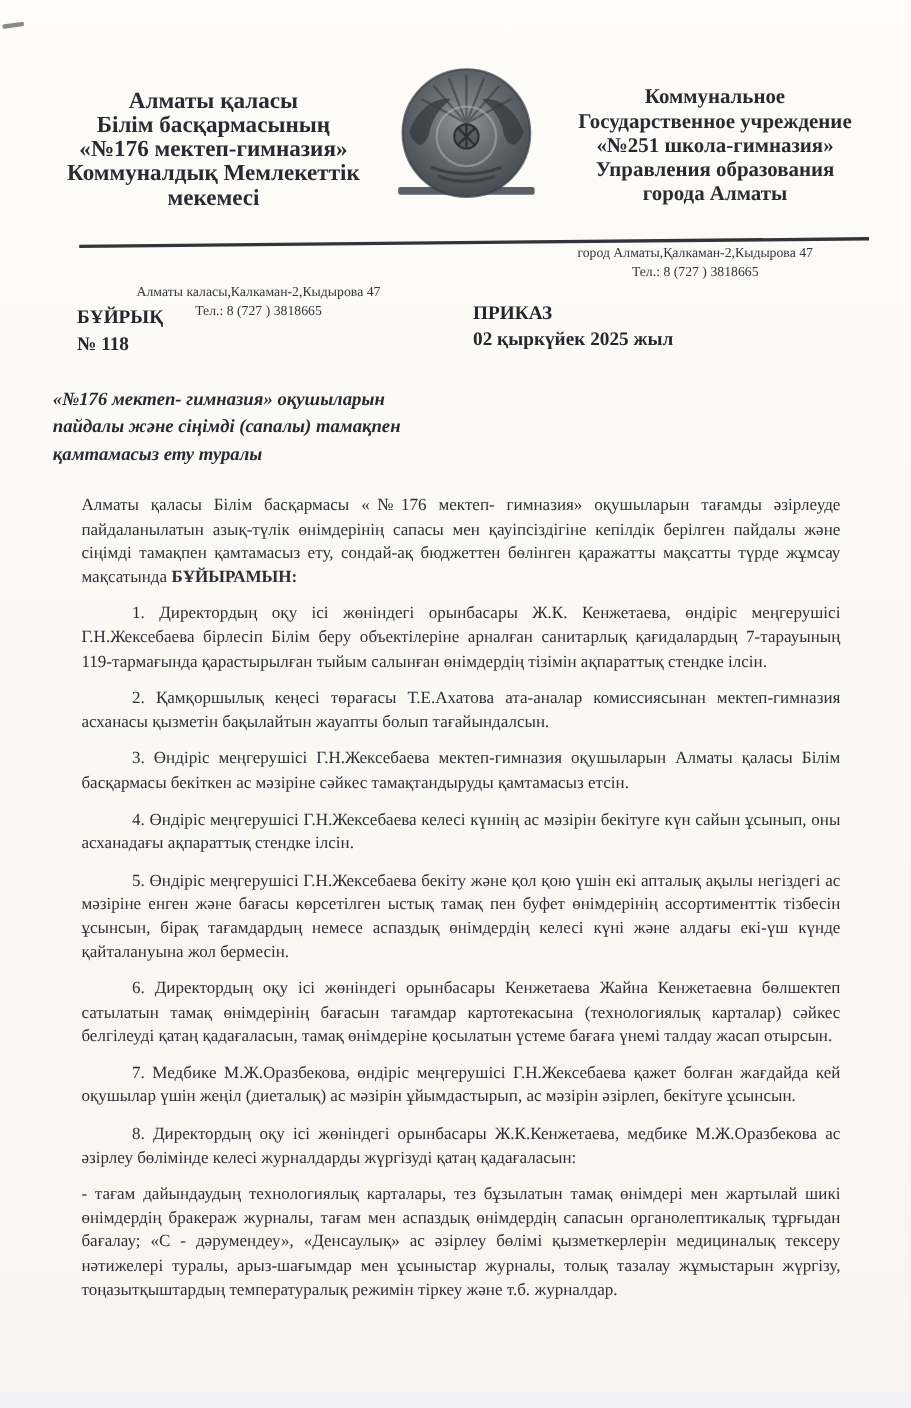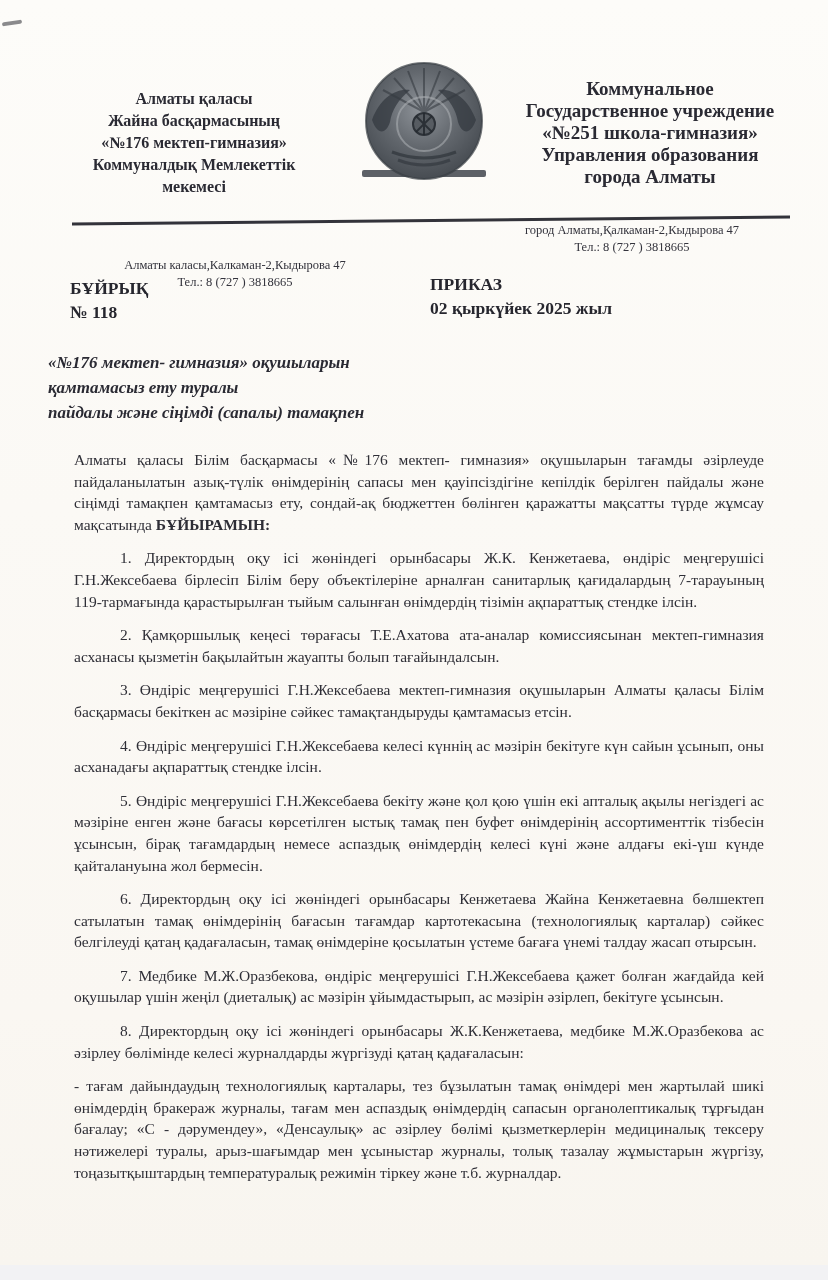--- a/index.html
+++ b/index.html
@@ -12,21 +12,21 @@
   .paper{
     position:absolute;left:0;top:0;width:828px;height:1265px;
     background:linear-gradient(180deg,#fdfcf9 0%,#fbf9f5 40%,#faf7f2 80%,#f8f5ef 100%);
     color:#2e2e36;
   }
   .scan-mark{
     position:absolute;left:2px;top:21px;width:20px;height:4px;
     background:#6d6d70;border-radius:2px;transform:rotate(-8deg);opacity:.8;
   }
   .org{position:absolute;text-align:center;font-weight:bold;color:#2a2a33;}
-  .org-kk{left:38px;top:88px;width:312px;font-size:16px;line-height:22px;}
+  .org-kk{left:38px;top:80px;width:312px;font-size:21px;line-height:22px;}
   .org-ru{left:490px;top:78px;width:320px;font-size:19px;line-height:22px;}
   .emblem{position:absolute;left:358px;top:60px;}
   .rule{
     position:absolute;left:72px;top:219px;width:718px;height:3px;
     background:#33333a;transform:rotate(-0.55deg);
   }
   .addr{position:absolute;text-align:center;font-size:12.5px;line-height:17px;color:#33333c;}
   .addr-kk{left:70px;top:229px;width:330px;margin-top:28px;}
   .addr-ru{left:462px;top:222px;width:340px;}
   .order-block{position:absolute;text-align:left;font-weight:bold;color:#26262e;}
@@ -52,21 +52,21 @@
 </style>
 </head>
 <body>
 
 <div class="paper">
 
   <div class="scan-mark"></div>
 
   <div class="org org-kk">
     <span>Алматы қаласы</span><br>
-    <span>Жайна басқармасының</span><br>
+    <span>Білім басқармасының</span><br>
     <span>«№176 мектеп-гимназия»</span><br>
     <span>Коммуналдық Мемлекеттік</span><br>
     <span>мекемесі</span>
   </div>
 
   <div class="emblem">
     <svg width="132" height="126" viewBox="0 0 132 126">
       <defs>
         <radialGradient id="eg" cx="48%" cy="40%" r="65%">
           <stop offset="0%" stop-color="#8f949a"></stop>
@@ -132,22 +132,22 @@
     <span class="order-line">№ 118</span>
   </div>
 
   <div class="order-block order-ru">
     <span class="order-line">ПРИКАЗ</span>
     <span class="order-line">02 қыркүйек 2025 жыл</span>
   </div>
 
   <div class="subject">
     <span>«№176 мектеп- гимназия» оқушыларын</span>
+    <span>пайдалы және сіңімді (сапалы) тамақпен</span>
     <span>қамтамасыз ету туралы</span>
-    <span>пайдалы және сіңімді (сапалы) тамақпен</span>
   </div>
 
   <div class="bodytext">
     <p><span>Алматы қаласы Білім басқармасы «№176 мектеп- гимназия» оқушыларын тағамды әзірлеуде пайдаланылатын азық-түлік өнімдерінің сапасы мен қауіпсіздігіне кепілдік берілген пайдалы және сіңімді тамақпен қамтамасыз ету, сондай-ақ бюджеттен бөлінген қаражатты мақсатты түрде жұмсау мақсатында </span><strong>БҰЙЫРАМЫН:</strong></p>
     <p class="item">1. Директордың оқу ісі жөніндегі орынбасары Ж.К. Кенжетаева, өндіріс меңгерушісі Г.Н.Жексебаева бірлесіп Білім беру объектілеріне арналған санитарлық қағидалардың 7-тарауының 119-тармағында қарастырылған тыйым салынған өнімдердің тізімін ақпараттық стендке ілсін.</p>
     <p class="item">2. Қамқоршылық кеңесі төрағасы Т.Е.Ахатова ата-аналар комиссиясынан мектеп-гимназия асханасы қызметін бақылайтын жауапты болып тағайындалсын.</p>
     <p class="item">3. Өндіріс меңгерушісі Г.Н.Жексебаева мектеп-гимназия оқушыларын Алматы қаласы Білім басқармасы бекіткен ас мәзіріне сәйкес тамақтандыруды қамтамасыз етсін.</p>
     <p class="item">4. Өндіріс меңгерушісі Г.Н.Жексебаева келесі күннің ас мәзірін бекітуге күн сайын ұсынып, оны асханадағы ақпараттық стендке ілсін.</p>
     <p class="item">5. Өндіріс меңгерушісі Г.Н.Жексебаева бекіту және қол қою үшін екі апталық ақылы негіздегі ас мәзіріне енген және бағасы көрсетілген ыстық тамақ пен буфет өнімдерінің ассортименттік тізбесін ұсынсын, бірақ тағамдардың немесе аспаздық өнімдердің келесі күні және алдағы екі-үш күнде қайталануына жол бермесін.</p>
     <p class="item">6. Директордың оқу ісі жөніндегі орынбасары Кенжетаева Жайна Кенжетаевна бөлшектеп сатылатын тамақ өнімдерінің бағасын тағамдар картотекасына (технологиялық карталар) сәйкес белгілеуді қатаң қадағаласын, тамақ өнімдеріне қосылатын үстеме бағаға үнемі талдау жасап отырсын.</p>

